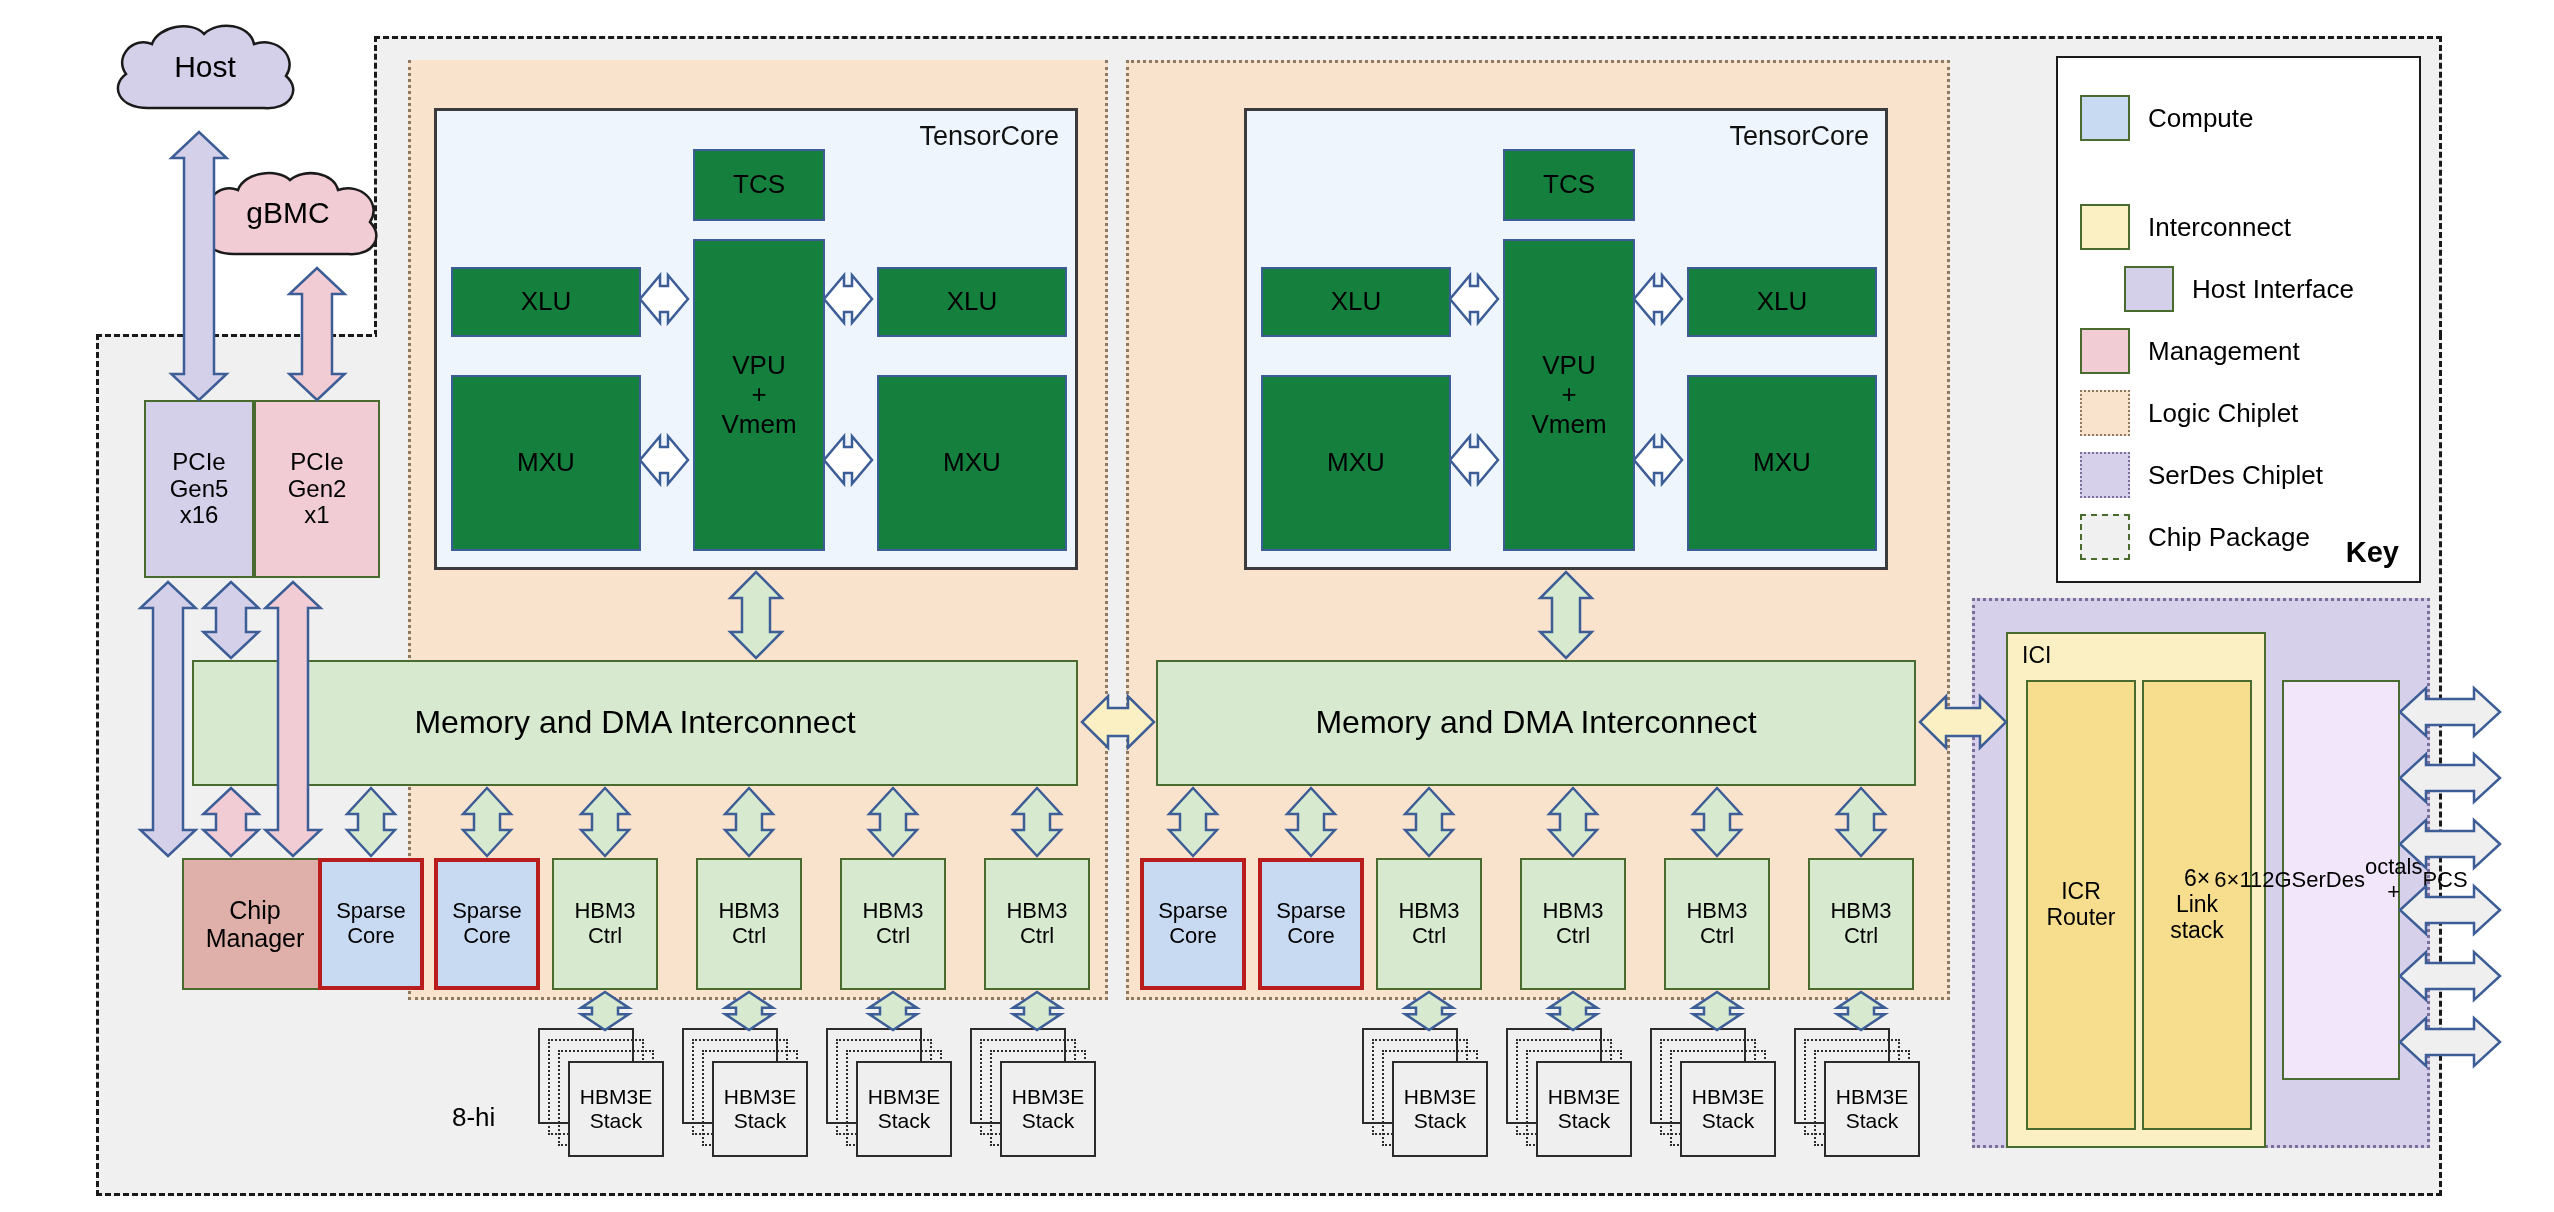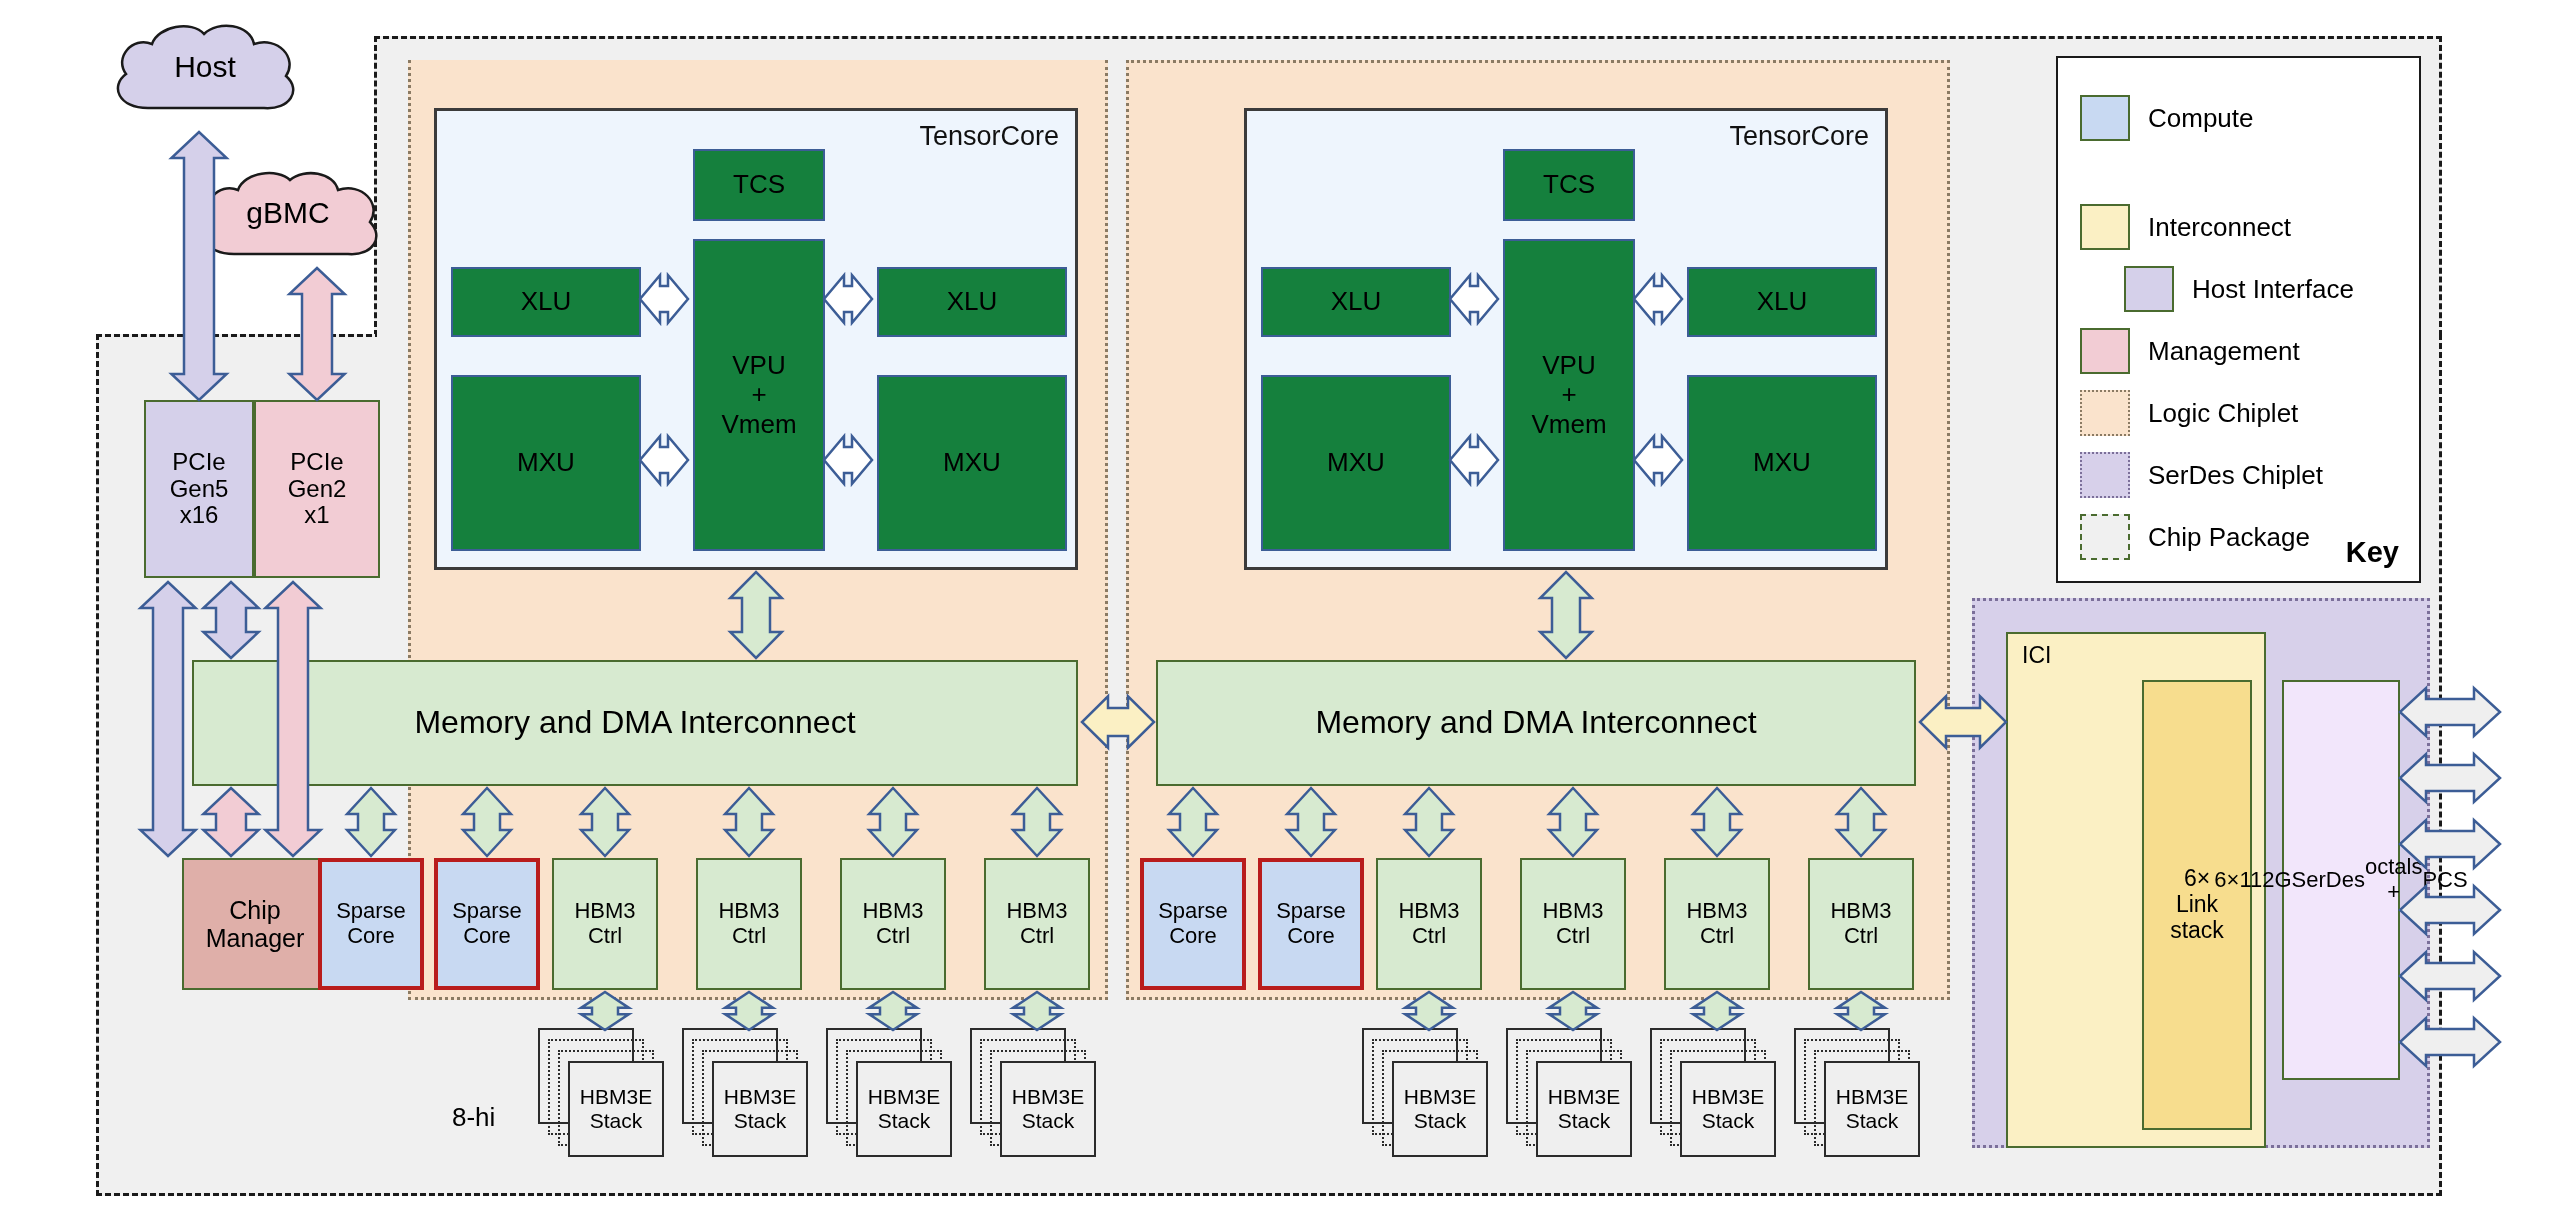--- a/index.html
+++ b/index.html
@@ -214,20 +214,26 @@
 </div>
 <div class="abs memdma" style="left:1808px;top:858px;width:106px;height:132px;">
   <div class="ctr" style="height:100%;flex-direction:column;font-size:22px;">
     <span>HBM3</span>
     <span>Ctrl</span>
   </div>
 </div>
 
 <div class="abs intc" style="left:2006px;top:632px;width:260px;height:516px;">
   <div style="position:absolute;left:14px;top:8px;font-size:23px;">ICI</div>
+  <div class="abs" style="left:18px;top:46px;width:110px;height:450px;background:#f7dd8e;border:2px solid #4a6b2f;">
+    <div class="ctr" style="height:100%;flex-direction:column;font-size:23px;">
+      <span>ICR</span>
+      <span>Router</span>
+    </div>
+  </div>
   <div class="abs" style="left:134px;top:46px;width:110px;height:450px;background:#f7dd8e;border:2px solid #4a6b2f;">
     <div class="ctr" style="height:100%;flex-direction:column;font-size:23px;">
       <span>6×</span>
       <span>Link</span>
       <span>stack</span>
     </div>
   </div>
 </div>
 
 <div class="abs serdes-blk" style="left:2282px;top:680px;width:118px;height:400px;">

